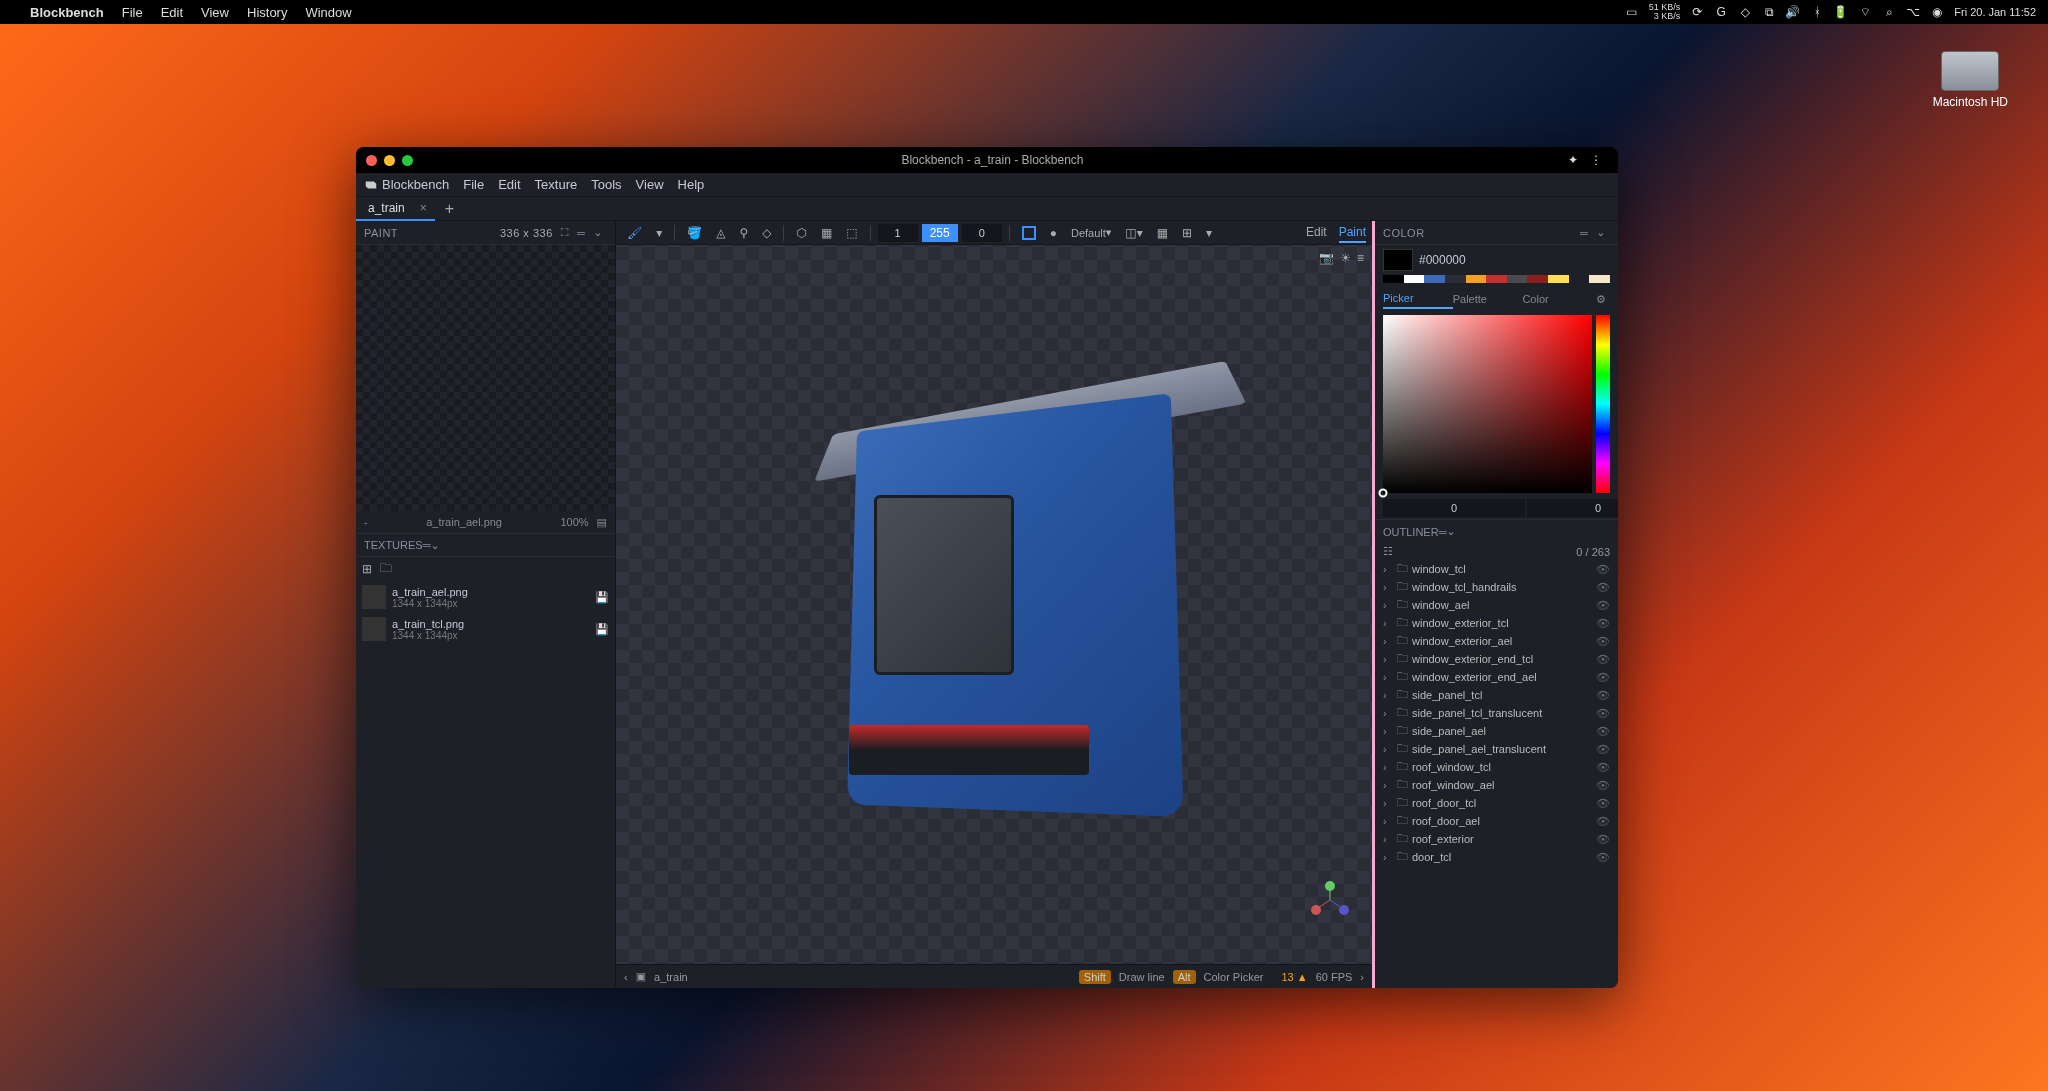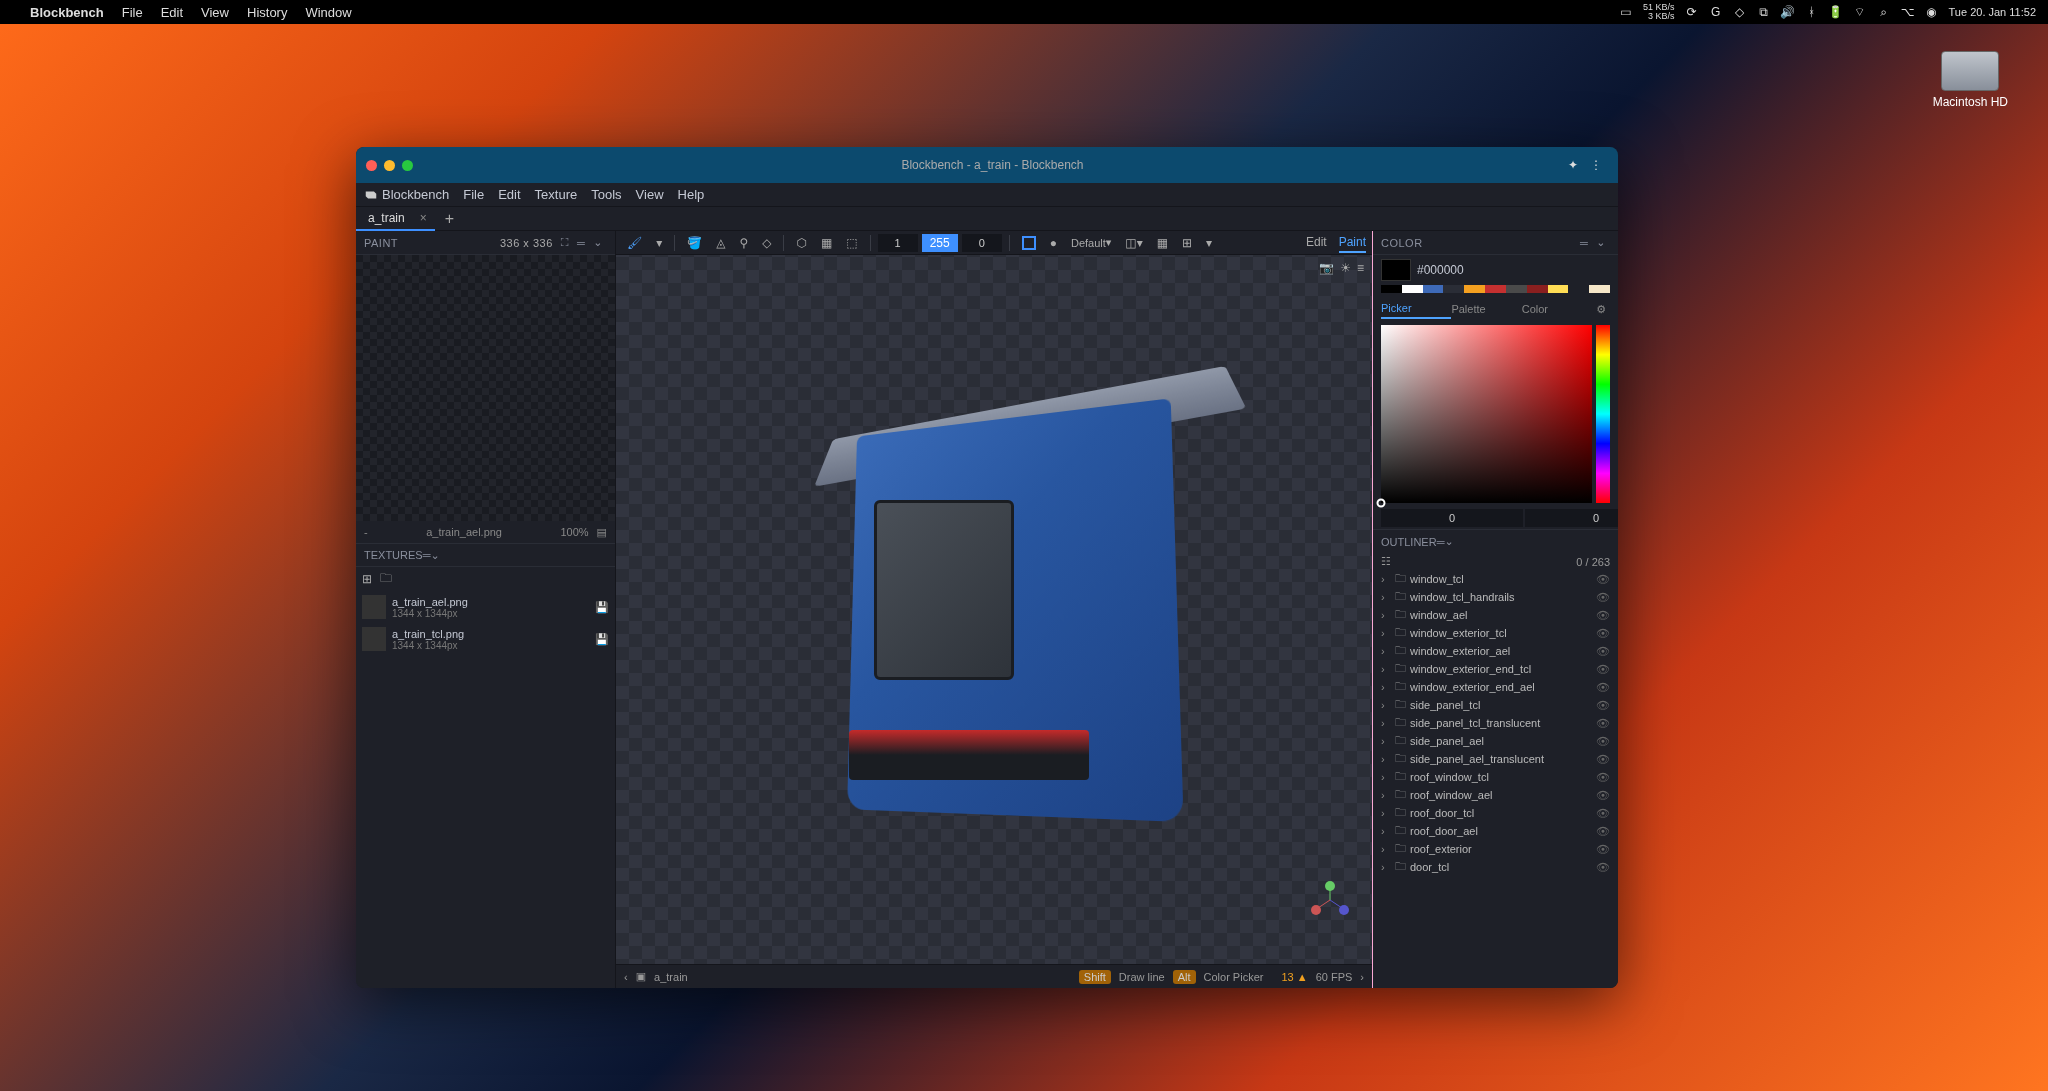--- a/index.html
+++ b/index.html
@@ -8,21 +8,21 @@
 .menubar .right{margin-left:auto;display:flex;gap:10px;align-items:center;font-size:11px}
 .menubar-item{cursor:default}
 .netspeed{font-size:9px;line-height:9px;text-align:right}
 .mb-icon{width:14px;height:14px;display:inline-flex;align-items:center;justify-content:center;font-size:12px}
 
 .desktop-icon{position:absolute;top:51px;right:40px;text-align:center;color:#fff;font-size:12px}
 .desktop-icon .hd{width:58px;height:40px;background:linear-gradient(#c0c5cc,#888f9a);border-radius:4px;border:1px solid #666;margin:0 auto 4px}
 
 .app{position:absolute;left:356px;top:147px;width:1262px;height:841px;background:#1e2028;border-radius:8px;box-shadow:0 15px 60px rgba(0,0,0,.6);display:flex;flex-direction:column;overflow:hidden;color:#c5c9d4;font-size:12px}
 
-.titlebar{height:36px;background:#0c4a6e;display:flex;align-items:center;padding:12px 10px;font-size:12px;color:#aaa}
+.titlebar{height:26px;background:#000000;display:flex;align-items:center;padding:12px 10px;font-size:12px;color:#aaa}
 .traffic{display:flex;gap:7px;margin-right:10px}
 .traffic span{width:11px;height:11px;border-radius:50%}
 .tr-r{background:#ff5f57}.tr-y{background:#febc2e}.tr-g{background:#28c840}
 .titlebar .title{flex:1;text-align:center}
 .titlebar .tb-icon{color:#ddd;padding:0 6px;cursor:pointer}
 
 .appmenu{height:24px;background:#1e2028;display:flex;align-items:center;padding:0 8px;gap:14px;font-size:13px;border-bottom:1px solid #14151b}
 .appmenu .logo{display:flex;align-items:center;gap:4px;font-weight:500}
 .appmenu .subtitle{margin-left:auto;margin-right:auto;position:absolute;left:0;right:0;text-align:center;pointer-events:none;color:#888}
 
@@ -71,21 +71,21 @@
 
 .axis-gizmo{position:absolute;right:18px;bottom:40px;width:48px;height:48px}
 .axis-gizmo svg{width:100%;height:100%}
 .vp-icons-tr{position:absolute;right:8px;top:6px;display:flex;gap:6px;color:#aaa}
 
 .statusbar{height:24px;background:#1e2028;display:flex;align-items:center;padding:0 8px;gap:8px;font-size:11px;color:#999;border-top:1px solid #14151b}
 .statusbar .spacer{flex:1}
 .statusbar .kbd{background:#a16207;padding:1px 5px;border-radius:3px;color:#ccc}
 .statusbar .warn{color:#f0a020}
 
-.rightpanel{width:246px;background:#1e2028;display:flex;flex-direction:column;border-left:1px solid #f9a8d4}
+.rightpanel{width:246px;background:#1e2028;display:flex;flex-direction:column;border-left:3px solid #f9a8d4}
 .color-hex{display:flex;align-items:center;padding:4px 8px;gap:6px;font-size:12px}
 .color-sw{width:30px;height:22px;background:#000;border:1px solid #333}
 .palette-row{display:flex;height:12px;padding:0 8px 4px}
 .palette-row span{flex:1}
 .color-tabs{display:flex;padding:2px 8px;font-size:11px;align-items:center}
 .color-tabs .ctab{flex:1;padding:3px 0;color:#888}
 .color-tabs .ctab.active{color:#4ea3ff;border-bottom:2px solid #4ea3ff}
 .color-tabs .gear{padding:0 4px;color:#888}
 .color-picker{height:178px;margin:4px 8px;display:flex;gap:4px}
 .sv-box{flex:1;background:linear-gradient(to top,#000,transparent),linear-gradient(to right,#fff,#ff0000);position:relative}
@@ -126,21 +126,21 @@
     <span class="mb-icon">G</span>
     <span class="mb-icon">◇</span>
     <span class="mb-icon">⧉</span>
     <span class="mb-icon">🔊</span>
     <span class="mb-icon">ᚼ</span>
     <span class="mb-icon">🔋</span>
     <span class="mb-icon">⌔</span>
     <span class="mb-icon">⌕</span>
     <span class="mb-icon">⌥</span>
     <span class="mb-icon">◉</span>
-    <span>Tue 20. Jan  11:52</span>
+    <span>Fri 20. Jan  11:52</span>
   </div>
 </div>
 
 <div class="desktop-icon">
   <div class="hd"></div>
   <span>Macintosh HD</span>
 </div>
 
 <div class="app">
 

